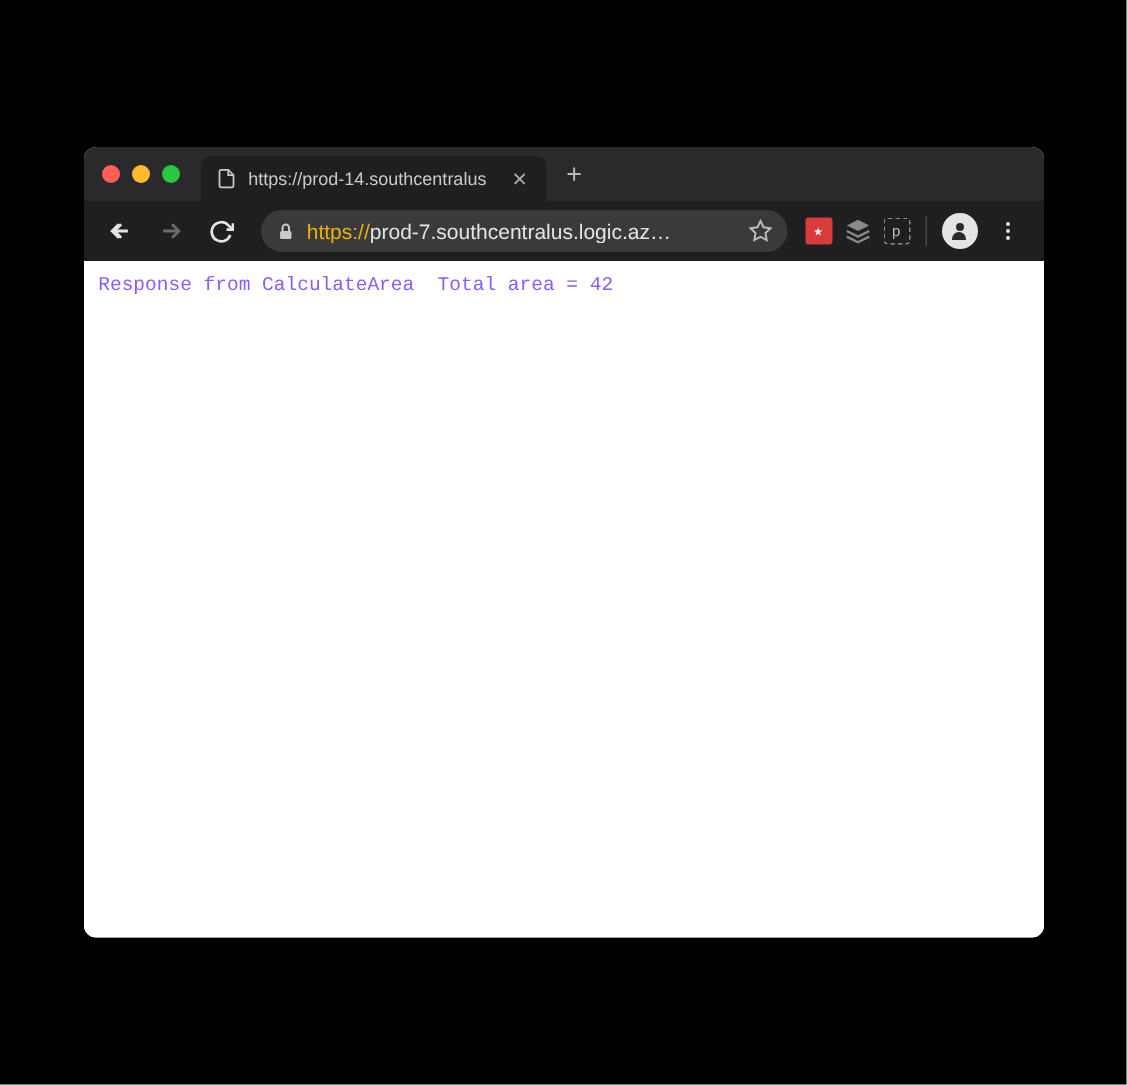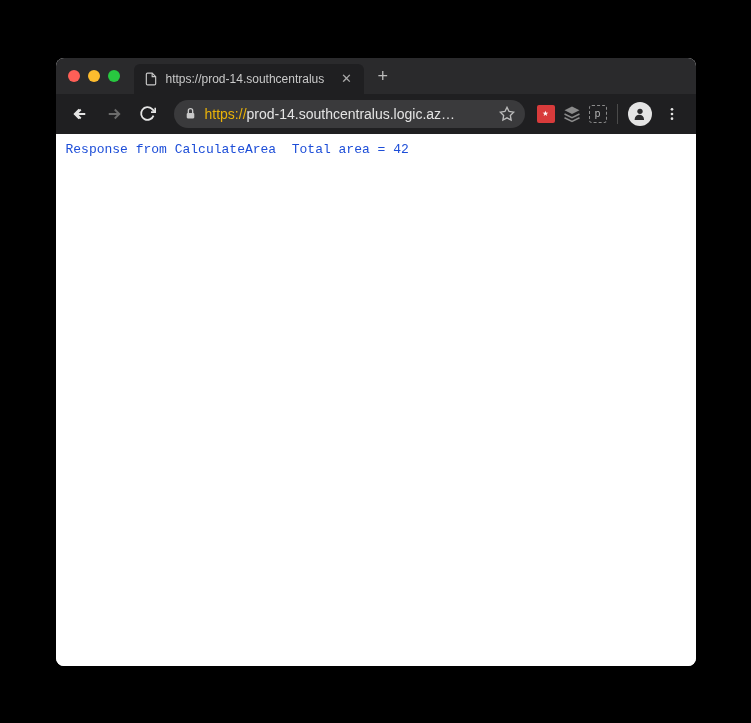--- a/index.html
+++ b/index.html
@@ -7,21 +7,21 @@
       background: #000;
       width: 751px;
       height: 723px;
       display: flex;
       align-items: center;
       justify-content: center;
       font-family: -apple-system, BlinkMacSystemFont, sans-serif;
     }
     .browser-window {
       width: 640px;
-      height: 608px;
+      height: 527px;
       background: #fff;
       border-radius: 8px;
       overflow: hidden;
       box-shadow: 0 20px 50px rgba(0,0,0,0.6);
       display: flex;
       flex-direction: column;
     }
     .titlebar {
       background: #2a2a2c;
       height: 36px;
@@ -176,21 +176,21 @@
       justify-content: center;
       color: #e4e4e4;
       cursor: pointer;
     }
     .content {
       flex: 1;
       background: #fff;
       padding: 8px 10px;
       font-family: "Menlo", "Courier New", monospace;
       font-size: 13px;
-      color: #1d4ed8;
+      color: #8b5cf6;
       white-space: pre;
     }
   </style>
 </head>
 <body>
 
 <div class="browser-window">
 
   <div class="titlebar">
     <div class="traffic-lights">
@@ -229,21 +229,21 @@
         <path d="M20.49 15a9 9 0 1 1-2.12-9.36L23 10"></path>
       </svg>
     </div>
 
     <div class="addressbar">
       <svg class="lock-icon" width="13" height="13" viewBox="0 0 24 24" fill="currentColor">
         <rect x="5" y="11" width="14" height="10" rx="2"></rect>
         <path d="M8 11V7a4 4 0 1 1 8 0v4" fill="none" stroke="currentColor" stroke-width="2.5"></path>
       </svg>
       <span class="url-text">
-        <span class="url-proto">https://</span><span>prod-14.southcentralus.logic.az…</span>
+        <span class="url-proto">https://</span><span>prod-7.southcentralus.logic.az…</span>
       </span>
       <svg class="star-btn" width="16" height="16" viewBox="0 0 24 24" fill="none" stroke="currentColor" stroke-width="2">
         <polygon points="12 2 15.09 8.26 22 9.27 17 14.14 18.18 21.02 12 17.77 5.82 21.02 7 14.14 2 9.27 8.91 8.26 12 2"></polygon>
       </svg>
     </div>
 
     <div class="ext-icon ext-a">⋆</div>
     <div class="ext-icon ext-b">
       <svg width="18" height="18" viewBox="0 0 24 24" fill="#8a8a8a">
         <polygon points="12 2 2 7 12 12 22 7 12 2"></polygon>

